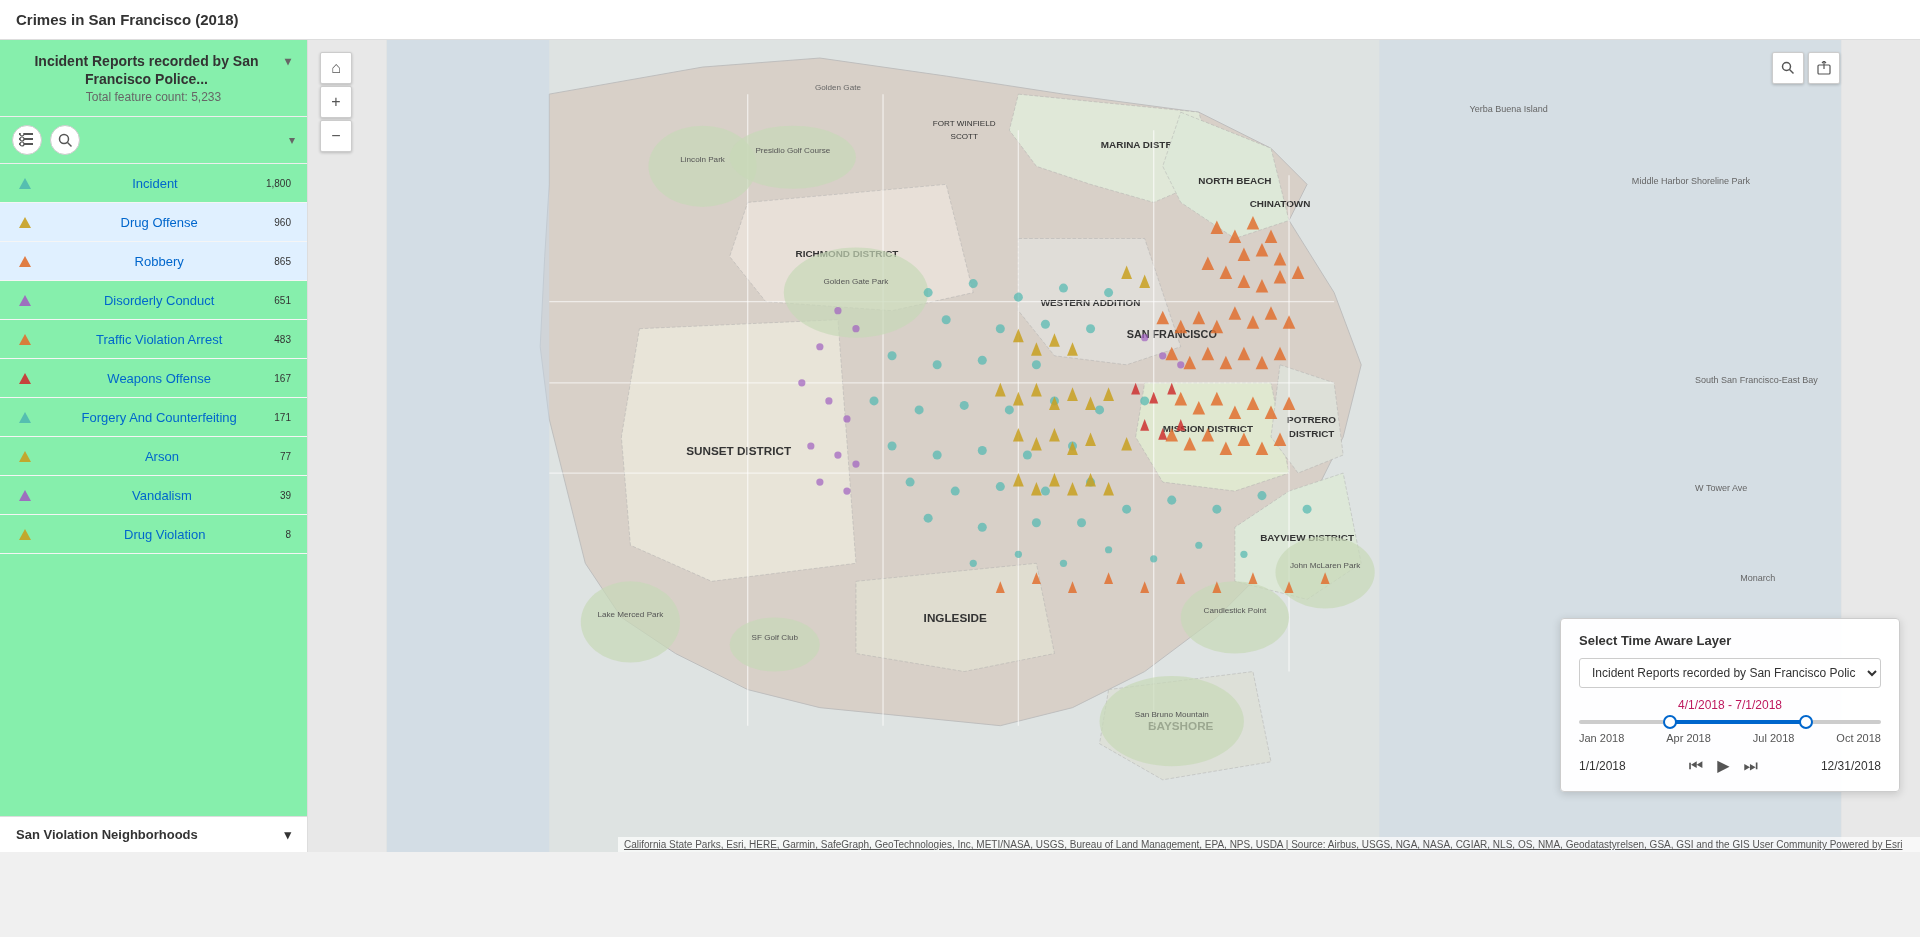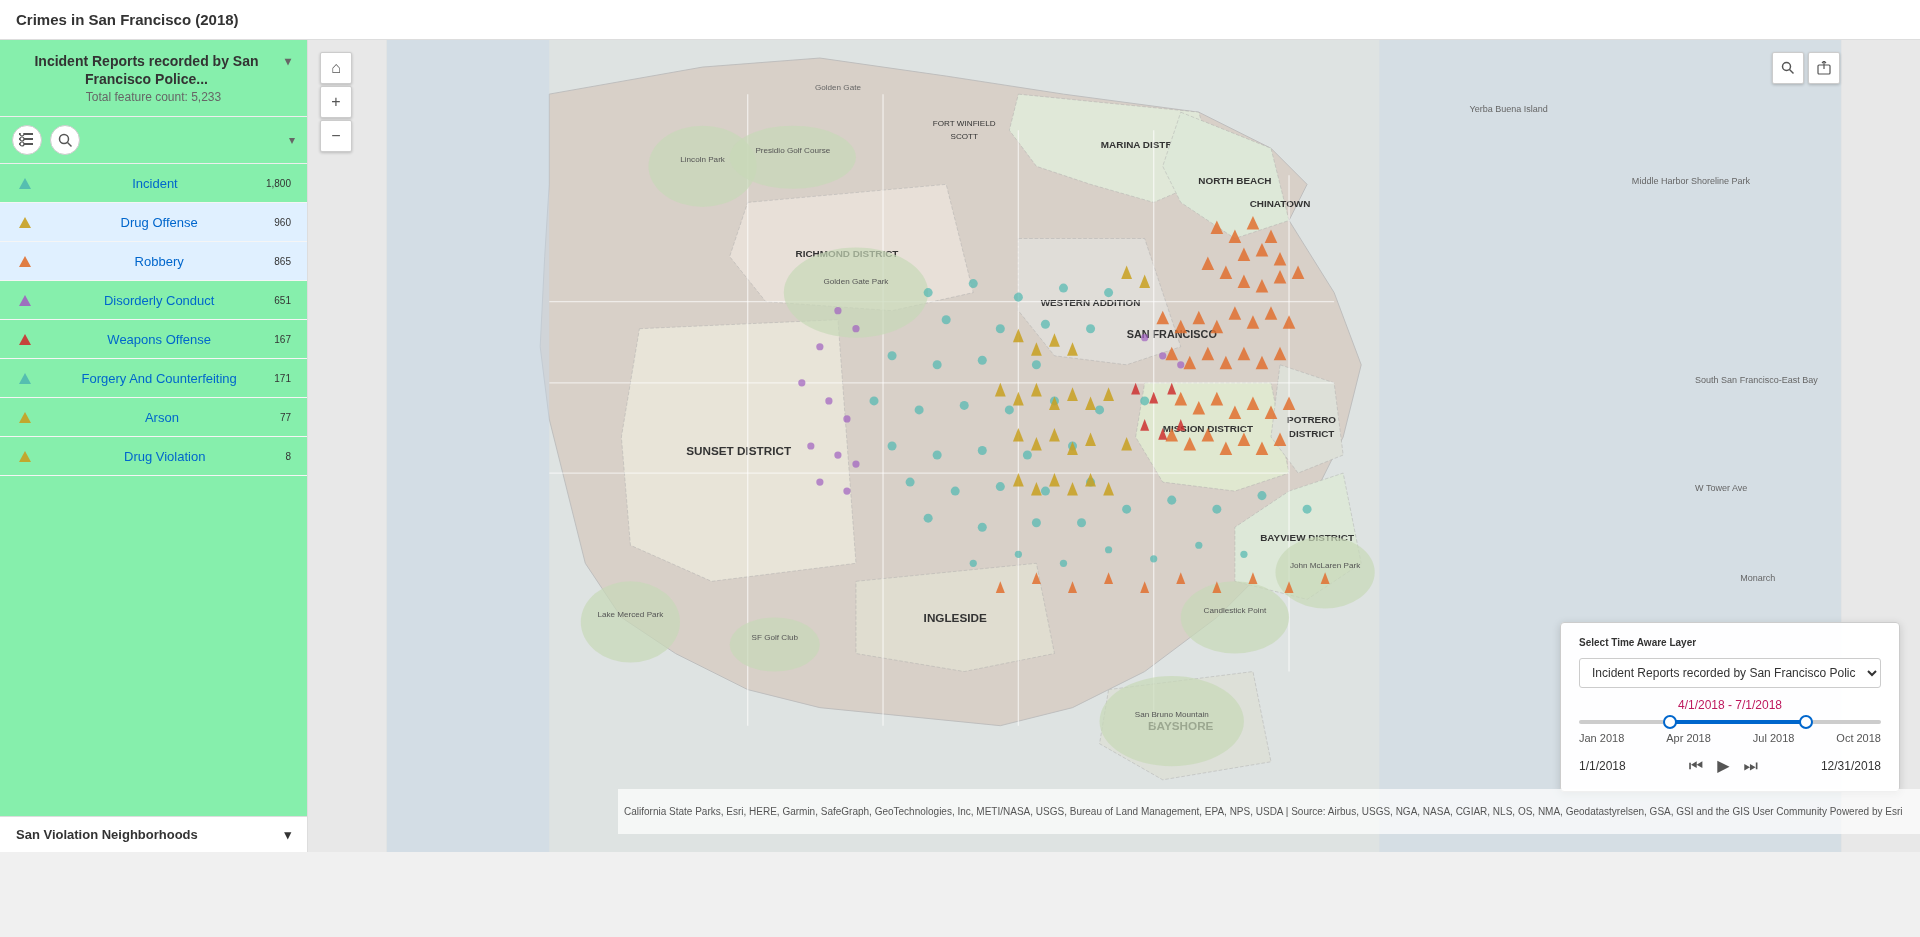--- a/index.html
+++ b/index.html
@@ -38,37 +38,37 @@
     #map-container { flex: 1; position: relative; background: #e8e8e8; overflow: hidden; }
 
     
     #map-svg { width: 100%; height: 100%; }
 
     #map-controls { position: absolute; top: 12px; left: 12px; display: flex; flex-direction: column; gap: 2px; }
     .map-ctrl-btn { width: 32px; height: 32px; background: #fff; border: 1px solid #ccc; border-radius: 2px; display: flex; align-items: center; justify-content: center; cursor: pointer; font-size: 16px; color: #555; box-shadow: 0 1px 3px rgba(0,0,0,0.2); }
     .map-ctrl-btn-right { width: 32px; height: 32px; background: #fff; border: 1px solid #ccc; border-radius: 2px; display: flex; align-items: center; justify-content: center; cursor: pointer; font-size: 14px; color: #555; box-shadow: 0 1px 3px rgba(0,0,0,0.2); }
 
     #time-panel { position: absolute; bottom: 60px; right: 20px; background: rgba(255,255,255,0.97); border: 1px solid #ccc; border-radius: 4px; padding: 14px 18px; width: 340px; box-shadow: 0 2px 8px rgba(0,0,0,0.15); }
-    #time-panel-title { font-size: 10px; font-weight: 600; color: #333; margin-bottom: 10px; }
+    #time-panel-title { font-size: 13px; font-weight: 600; color: #333; margin-bottom: 10px; }
     #time-layer-select { width: 100%; padding: 6px 8px; border: 1px solid #ccc; border-radius: 3px; font-size: 12px; color: #333; background: #fff; margin-bottom: 10px; }
     #time-range-label { font-size: 12px; color: #be185d; text-align: center; margin-bottom: 8px; font-weight: 500; }
     #time-slider-container { position: relative; margin-bottom: 6px; }
     #time-slider-track { height: 4px; background: #ccc; border-radius: 2px; margin: 8px 0; position: relative; }
     #time-slider-fill { position: absolute; left: 30%; right: 25%; top: 0; height: 4px; background: #0066cc; border-radius: 2px; }
     .slider-thumb { position: absolute; width: 14px; height: 14px; background: #fff; border: 2px solid #0066cc; border-radius: 50%; top: -5px; cursor: pointer; }
     #thumb-left { left: 30%; transform: translateX(-50%); }
     #thumb-right { right: 25%; transform: translateX(50%); }
     #time-axis { display: flex; justify-content: space-between; font-size: 11px; color: #555; margin-bottom: 10px; }
     #time-controls-row { display: flex; align-items: center; justify-content: space-between; }
     #time-start { font-size: 12px; color: #333; }
     #time-end { font-size: 12px; color: #333; }
     .time-btn { background: none; border: none; cursor: pointer; font-size: 16px; color: #555; padding: 2px 6px; }
     #play-controls { display: flex; gap: 2px; }
 
-    #basemap-attr { position: absolute; bottom: 18px; left: 310px; right: 0; font-size: 10px; color: #555; background: rgba(255,255,255,0.7); padding: 17px 6px; white-space: nowrap; overflow: hidden; text-overflow: ellipsis; }
+    #basemap-attr { position: absolute; bottom: 0; left: 310px; right: 0; font-size: 10px; color: #555; background: rgba(255,255,255,0.7); padding: 2px 6px; white-space: nowrap; overflow: hidden; text-overflow: ellipsis; text-decoration: underline; }
   </style>
 </head>
 <body>
 
 <div id="app">
   <div id="title-bar">
     <span>Crimes in San Francisco (2018)</span>
   </div>
   <div id="main">
 
@@ -135,20 +135,29 @@
               <svg width="14" height="13" viewBox="0 0 14 13">
                 <polygon points="7,1 13,12 1,12" fill="#a060c0" opacity="0.9"></polygon>
               </svg>
             </div>
             <span class="crime-name">Disorderly Conduct</span>
             <span class="crime-count">651</span>
           </div>
           <div class="crime-item">
             <div class="crime-icon">
               <svg width="14" height="13" viewBox="0 0 14 13">
+                <polygon points="7,1 13,12 1,12" fill="#e07030" opacity="0.9"></polygon>
+              </svg>
+            </div>
+            <span class="crime-name">Traffic Violation Arrest</span>
+            <span class="crime-count">483</span>
+          </div>
+          <div class="crime-item">
+            <div class="crime-icon">
+              <svg width="14" height="13" viewBox="0 0 14 13">
                 <polygon points="7,1 13,12 1,12" fill="#cc3030" opacity="0.9"></polygon>
               </svg>
             </div>
             <span class="crime-name">Weapons Offense</span>
             <span class="crime-count">167</span>
           </div>
           <div class="crime-item">
             <div class="crime-icon">
               <svg width="14" height="13" viewBox="0 0 14 13">
                 <polygon points="7,1 13,12 1,12" fill="#50b8b0" opacity="0.9"></polygon>
@@ -158,20 +167,29 @@
             <span class="crime-count">171</span>
           </div>
           <div class="crime-item">
             <div class="crime-icon">
               <svg width="14" height="13" viewBox="0 0 14 13">
                 <polygon points="7,1 13,12 1,12" fill="#c8a020" opacity="0.9"></polygon>
               </svg>
             </div>
             <span class="crime-name">Arson</span>
             <span class="crime-count">77</span>
+          </div>
+          <div class="crime-item">
+            <div class="crime-icon">
+              <svg width="14" height="13" viewBox="0 0 14 13">
+                <polygon points="7,1 13,12 1,12" fill="#a060c0" opacity="0.9"></polygon>
+              </svg>
+            </div>
+            <span class="crime-name">Vandalism</span>
+            <span class="crime-count">39</span>
           </div>
           <div class="crime-item">
             <div class="crime-icon">
               <svg width="14" height="13" viewBox="0 0 14 13">
                 <polygon points="7,1 13,12 1,12" fill="#c8a020" opacity="0.9"></polygon>
               </svg>
             </div>
             <span class="crime-name">Drug Violation</span>
             <span class="crime-count">8</span>
           </div>

